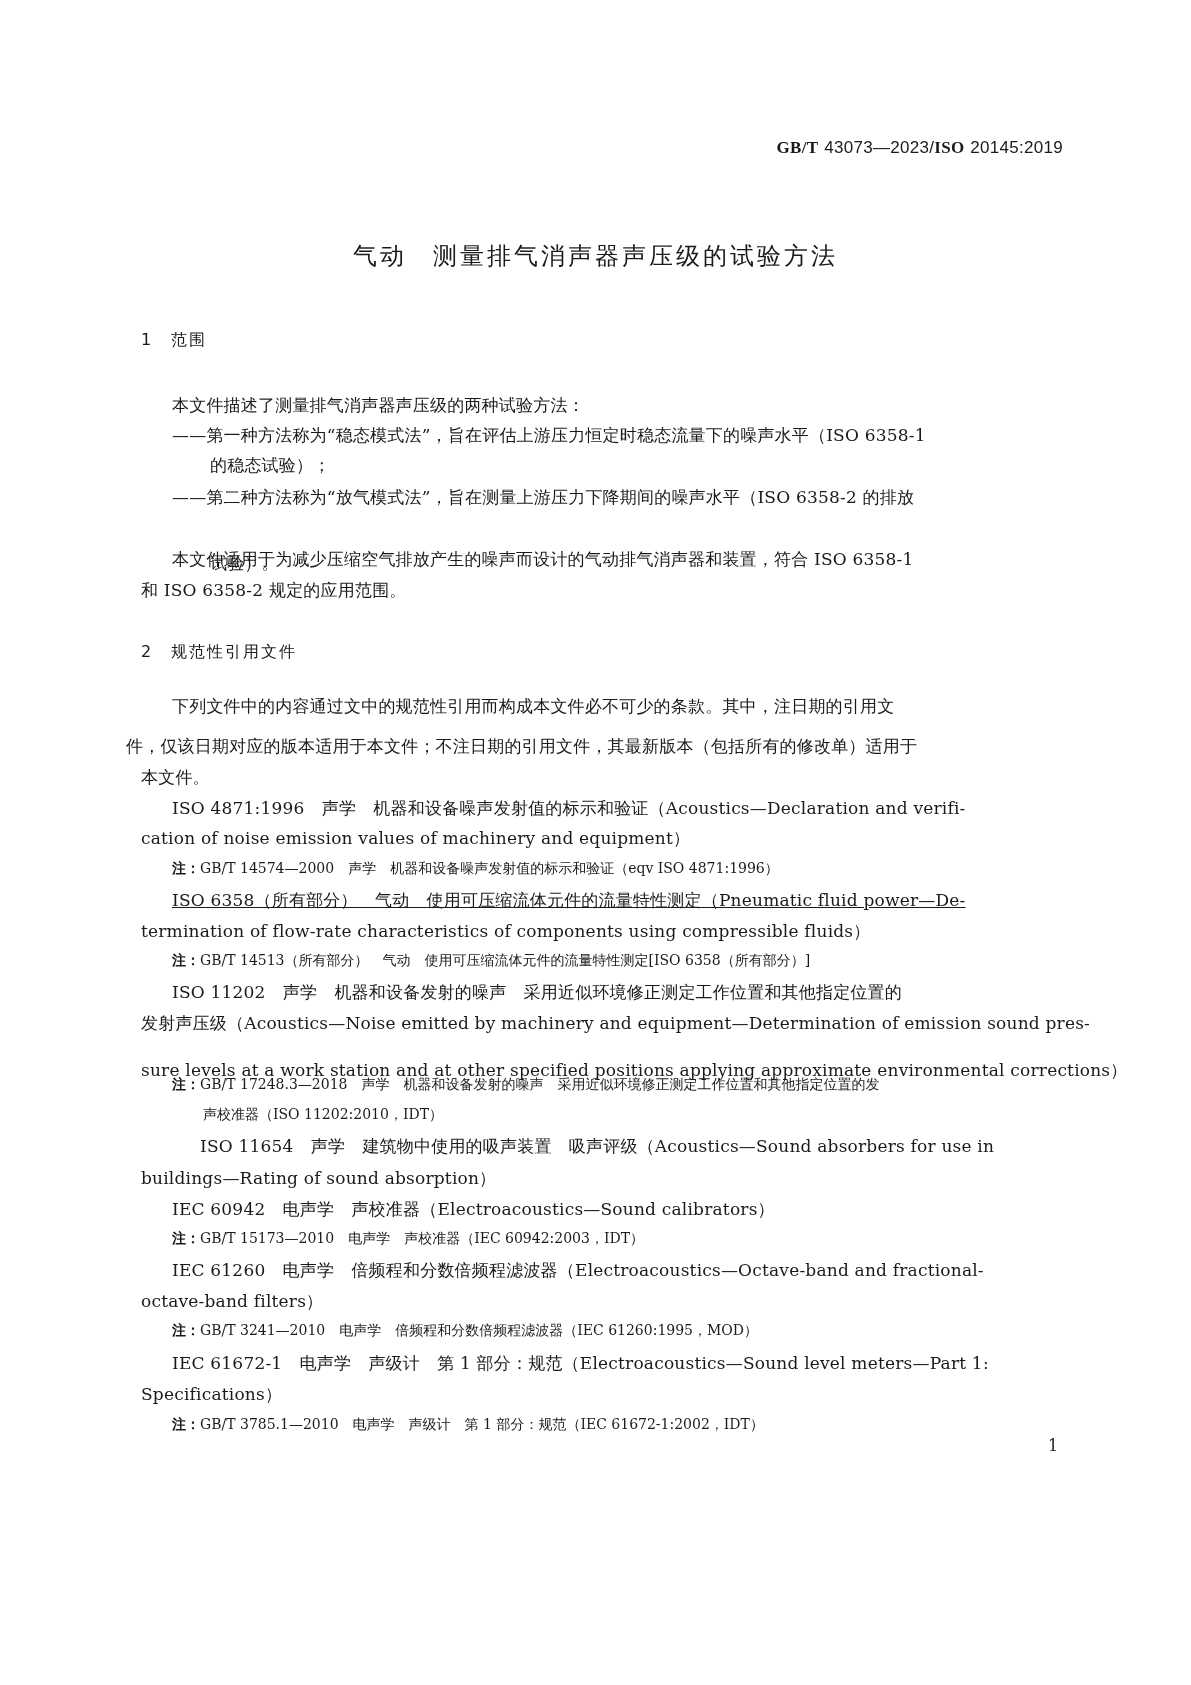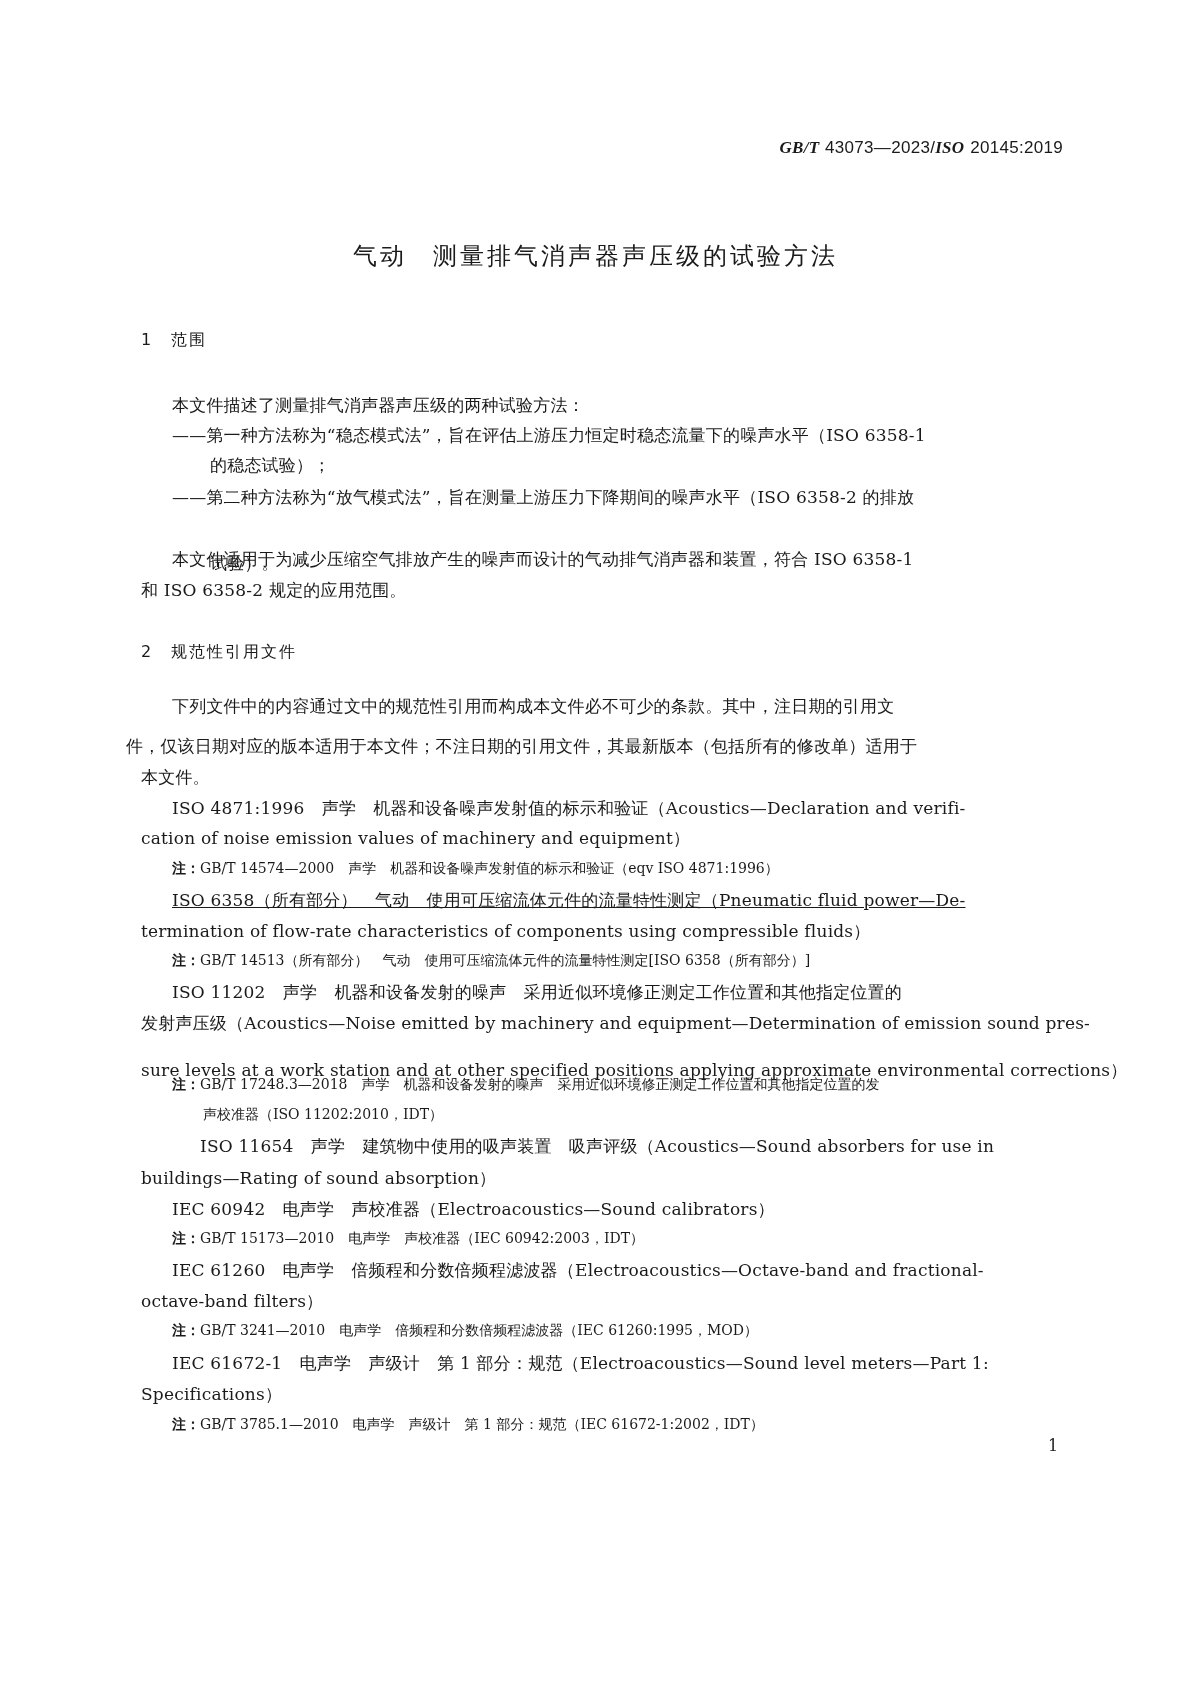--- a/index.html
+++ b/index.html
@@ -1,19 +1,19 @@
 <!DOCTYPE html>
 <html><head>
   <meta charset="utf-8">
   <style>
     html, body { margin:0; padding:0; background:#ffffff; }
     body { width:1191px; height:1685px; position:relative; overflow:hidden;
       font-family:"DejaVu Serif","Liberation Serif",serif; color:#1a1a1a; }
     .hdr { position:absolute; top:137px; right:128px; font-size:17px; letter-spacing:0.3px; }
-    .hdr .b { font-weight:bold; font-family:"Liberation Serif",serif;font-style:italic; }
+    .hdr .b { font-weight:bold; font-family:"Liberation Serif",serif; }
     .hdr .n { font-family:"Liberation Sans",sans-serif; }
     .title { position:absolute; top:240px; left:0; width:1191px; text-align:center;
       font-family:"DejaVu Sans",sans-serif; font-size:24px; letter-spacing:3px; }
     .title .gap { display:inline-block; width:26px; }
     .sec { position:absolute; left:141px; font-family:"DejaVu Sans",sans-serif; font-size:16px; letter-spacing:2px; }
     .sec .num { display:inline-block; width:30px; }
     .p { position:absolute; font-size:17px; line-height:34px; text-align:justify; letter-spacing:0.2px; white-space:nowrap; }
     .note { position:absolute; font-size:14px; white-space:nowrap; }
     .note .lbl { font-weight:bold; font-family:"DejaVu Sans",sans-serif; }
   </style>

